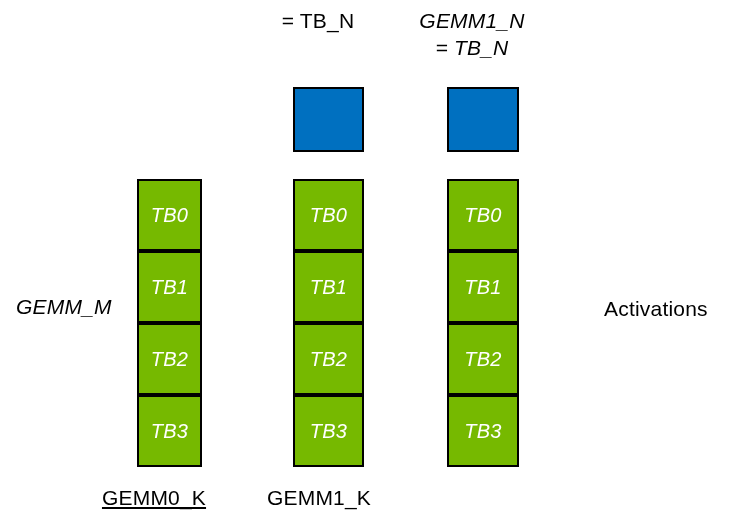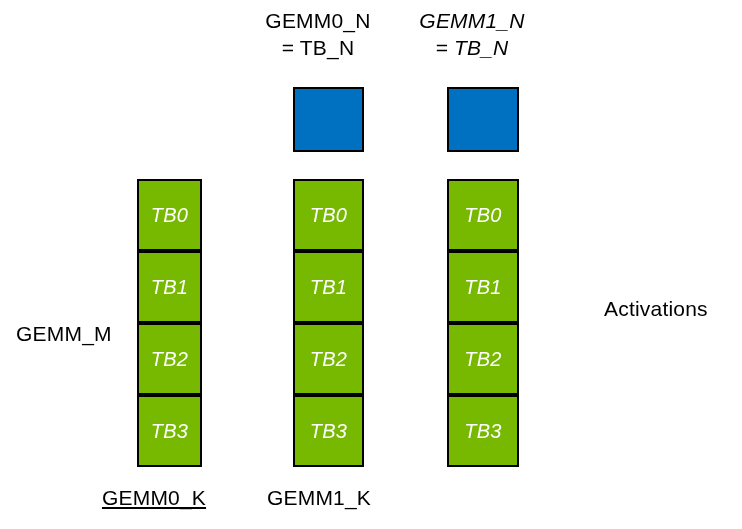--- a/index.html
+++ b/index.html
@@ -44,33 +44,32 @@
     justify-content: center;
   }
   
   #label-gemm0-n { left: 238px; top: 7px;  width: 160px; }
   #label-gemm1-n { left: 392px; top: 7px;  width: 160px; font-style: italic; }
   #weights-block-1 { left: 293px; top: 87px; width: 71px; height: 65px; }
   #weights-block-2 { left: 447px; top: 87px; width: 72px; height: 65px; }
   #column-1 { left: 137px; top: 179px; width: 65px; }
   #column-2 { left: 293px; top: 179px; width: 71px; }
   #column-3 { left: 447px; top: 179px; width: 72px; }
-  #label-gemm-m      { left: 16px;  top: 320px; }
+  #label-gemm-m      { left: 16px;  top: 293px; font-style: italic; }
   #label-weights     { left: 604px; top: 108px; }
   #label-activations { left: 604px; top: 295px; }
   #label-gemm0-k { left: 74px;  top: 484px; width: 160px; text-decoration: underline; }
   #label-gemm1-k { left: 239px; top: 484px; width: 160px; text-align: center; }
 </style>
 </head>
 <body>
 
 <div class="stage">
 
   <div class="lbl center" id="label-gemm0-n">
-    <div>GEMM0_N</div>
     <div>= TB_N</div>
   </div>
   <div class="lbl center" id="label-gemm1-n">
     <div>GEMM1_N</div>
     <div>= TB_N</div>
   </div>
 
   <div class="block weights-block" id="weights-block-1"></div>
   <div class="block weights-block" id="weights-block-2"></div>
 

